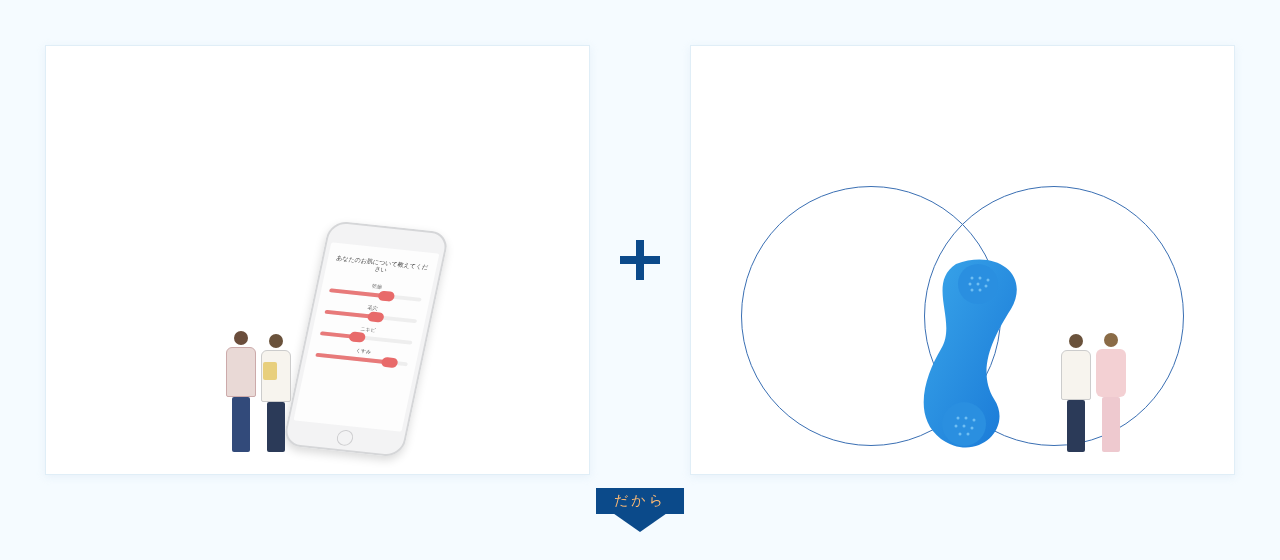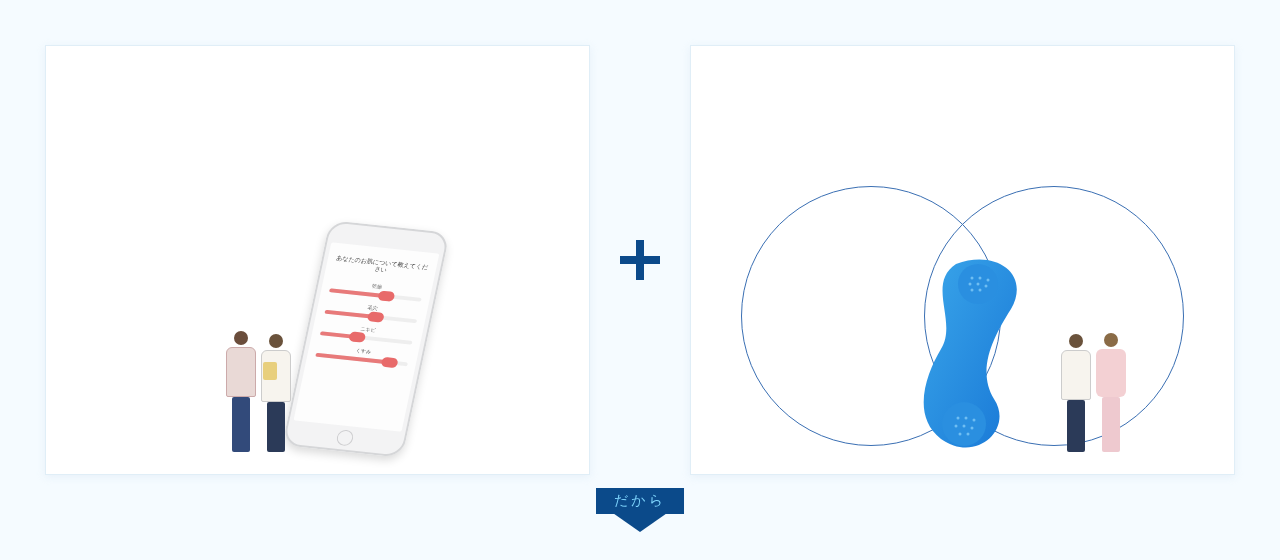--- a/index.html
+++ b/index.html
@@ -182,21 +182,21 @@
       border-left: 40px solid transparent;
       border-right: 40px solid transparent;
       border-top: 28px solid #0b4a8a;
     }
     .ribbon {
       position: absolute;
       left: 50%;
       bottom: 46px;
       transform: translateX(-50%);
       background: #0b4a8a;
-      color: #7dd3fc;
+      color: #fdba74;
       font-size: 14px;
       padding: 4px 18px;
       letter-spacing: 3px;
       z-index: 2;
     }
   </style>
 </head>
 <body>
 
 <div class="cards-row">

